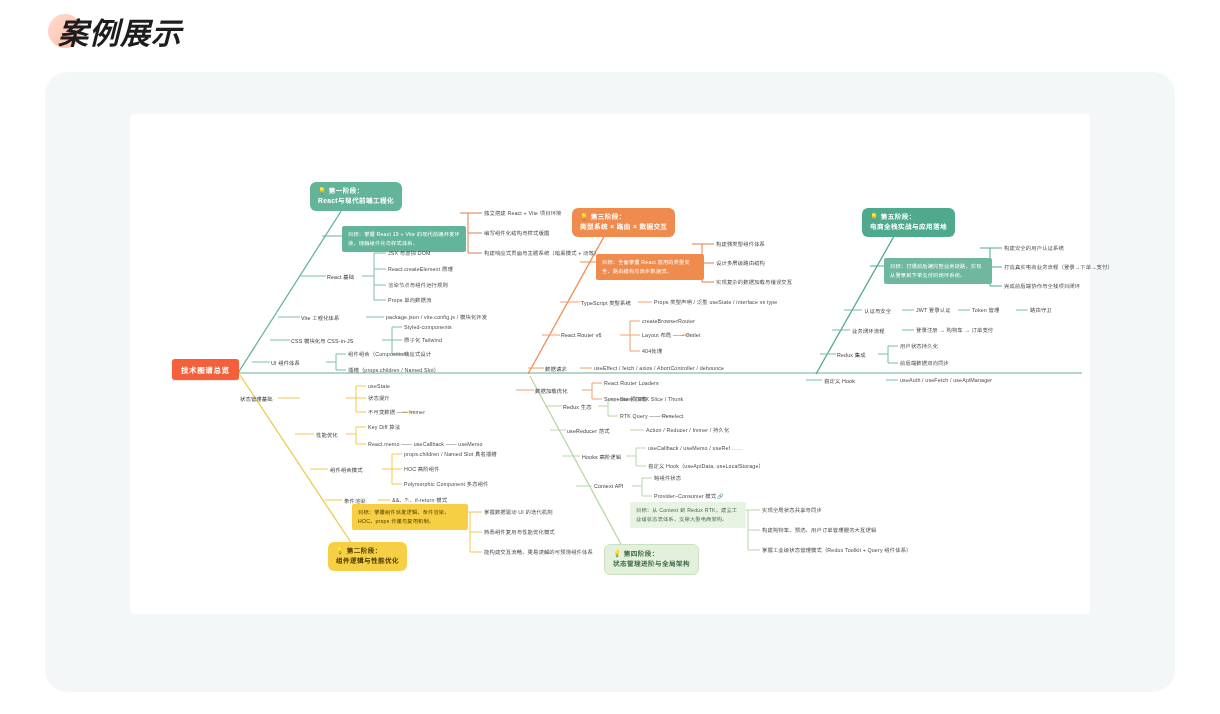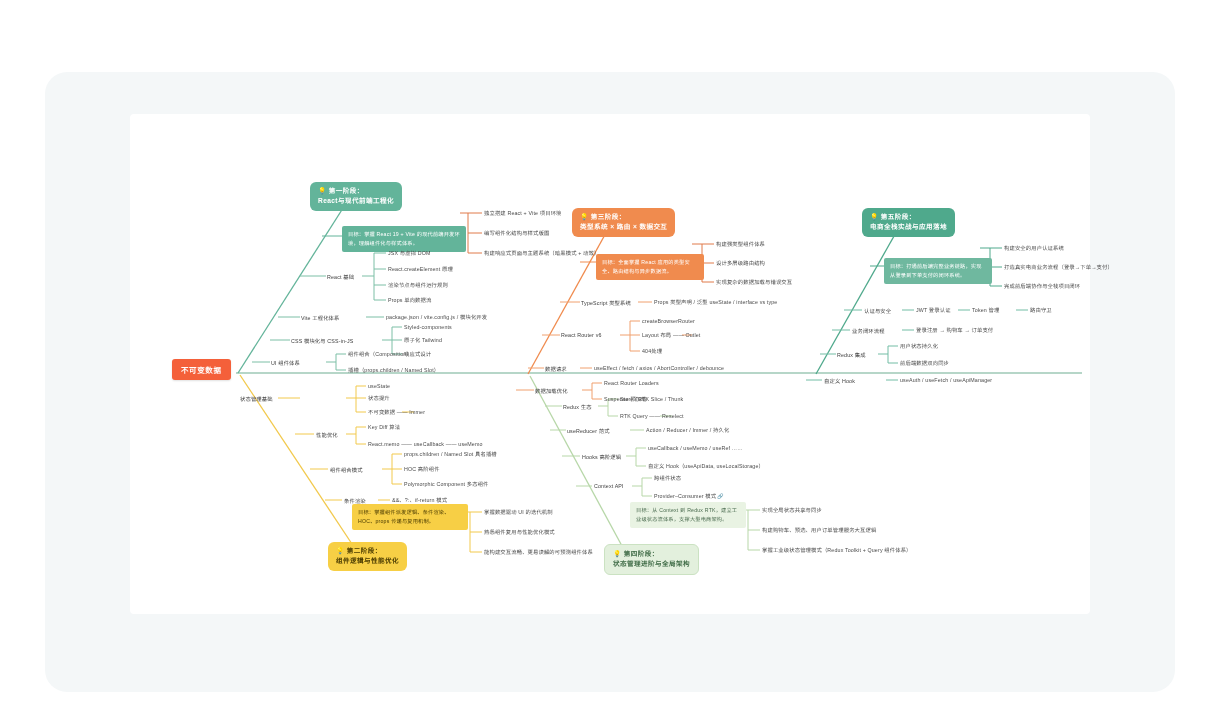--- a/index.html
+++ b/index.html
@@ -76,20 +76,24 @@
 
   
   .lbl{font-size:5.3px;color:#4a4a4a;letter-spacing:.15px;line-height:1.2;}
   .lbl-b{font-size:5.3px;color:#3c3c3c;letter-spacing:.15px;}
 </style>
 </head>
 <body>
 
 <div class="page">
 
+  <div class="heading">
+    <span class="blob"></span>
+    <span class="htext">案例展示</span>
+  </div>
 
   <div class="card">
     <div class="canvas">
       <div class="mm">
 
         <svg width="960" height="500">
 
           <line x1="106" y1="259" x2="952" y2="259" stroke="#9ec9b6" stroke-width="1.4"></line>
 
           <line x1="108" y1="259" x2="222" y2="80" stroke="#63b49a" stroke-width="1.3"></line>
@@ -239,21 +243,21 @@
           <line x1="690" y1="240" x2="706" y2="240" stroke="#72bda5" stroke-width="1"></line>
           <line x1="748" y1="240" x2="758" y2="240" stroke="#72bda5" stroke-width="1"></line>
           <line x1="758" y1="232" x2="758" y2="249" stroke="#72bda5" stroke-width="1"></line>
           <line x1="758" y1="232" x2="768" y2="232" stroke="#72bda5" stroke-width="1"></line>
           <line x1="758" y1="249" x2="768" y2="249" stroke="#72bda5" stroke-width="1"></line>
 
           <line x1="676" y1="266" x2="692" y2="266" stroke="#72bda5" stroke-width="1"></line>
           <line x1="756" y1="266" x2="768" y2="266" stroke="#72bda5" stroke-width="1"></line>
         </svg>
 
-        <div class="node root">不可变数据</div>
+        <div class="node root">技术图谱总览</div>
 
         <div class="node stage stage-green" style="left:180px;top:68px;">
           <div>💡 第一阶段：</div>
           <div>React与现代前端工程化</div>
         </div>
         <div class="node goal goal-green" style="left:212px;top:112px;width:112px;">目标：掌握 React 19 + Vite 的现代前端开发环境，理解组件化与样式体系。</div>
         <div class="node lbl" style="left:354px;top:96px;">独立搭建 React + Vite 项目环境</div>
         <div class="node lbl" style="left:354px;top:116px;">编写组件化结构与样式版图</div>
         <div class="node lbl" style="left:354px;top:136px;">构建响应式页面与主题系统（暗黑模式 + 动效）</div>
 

